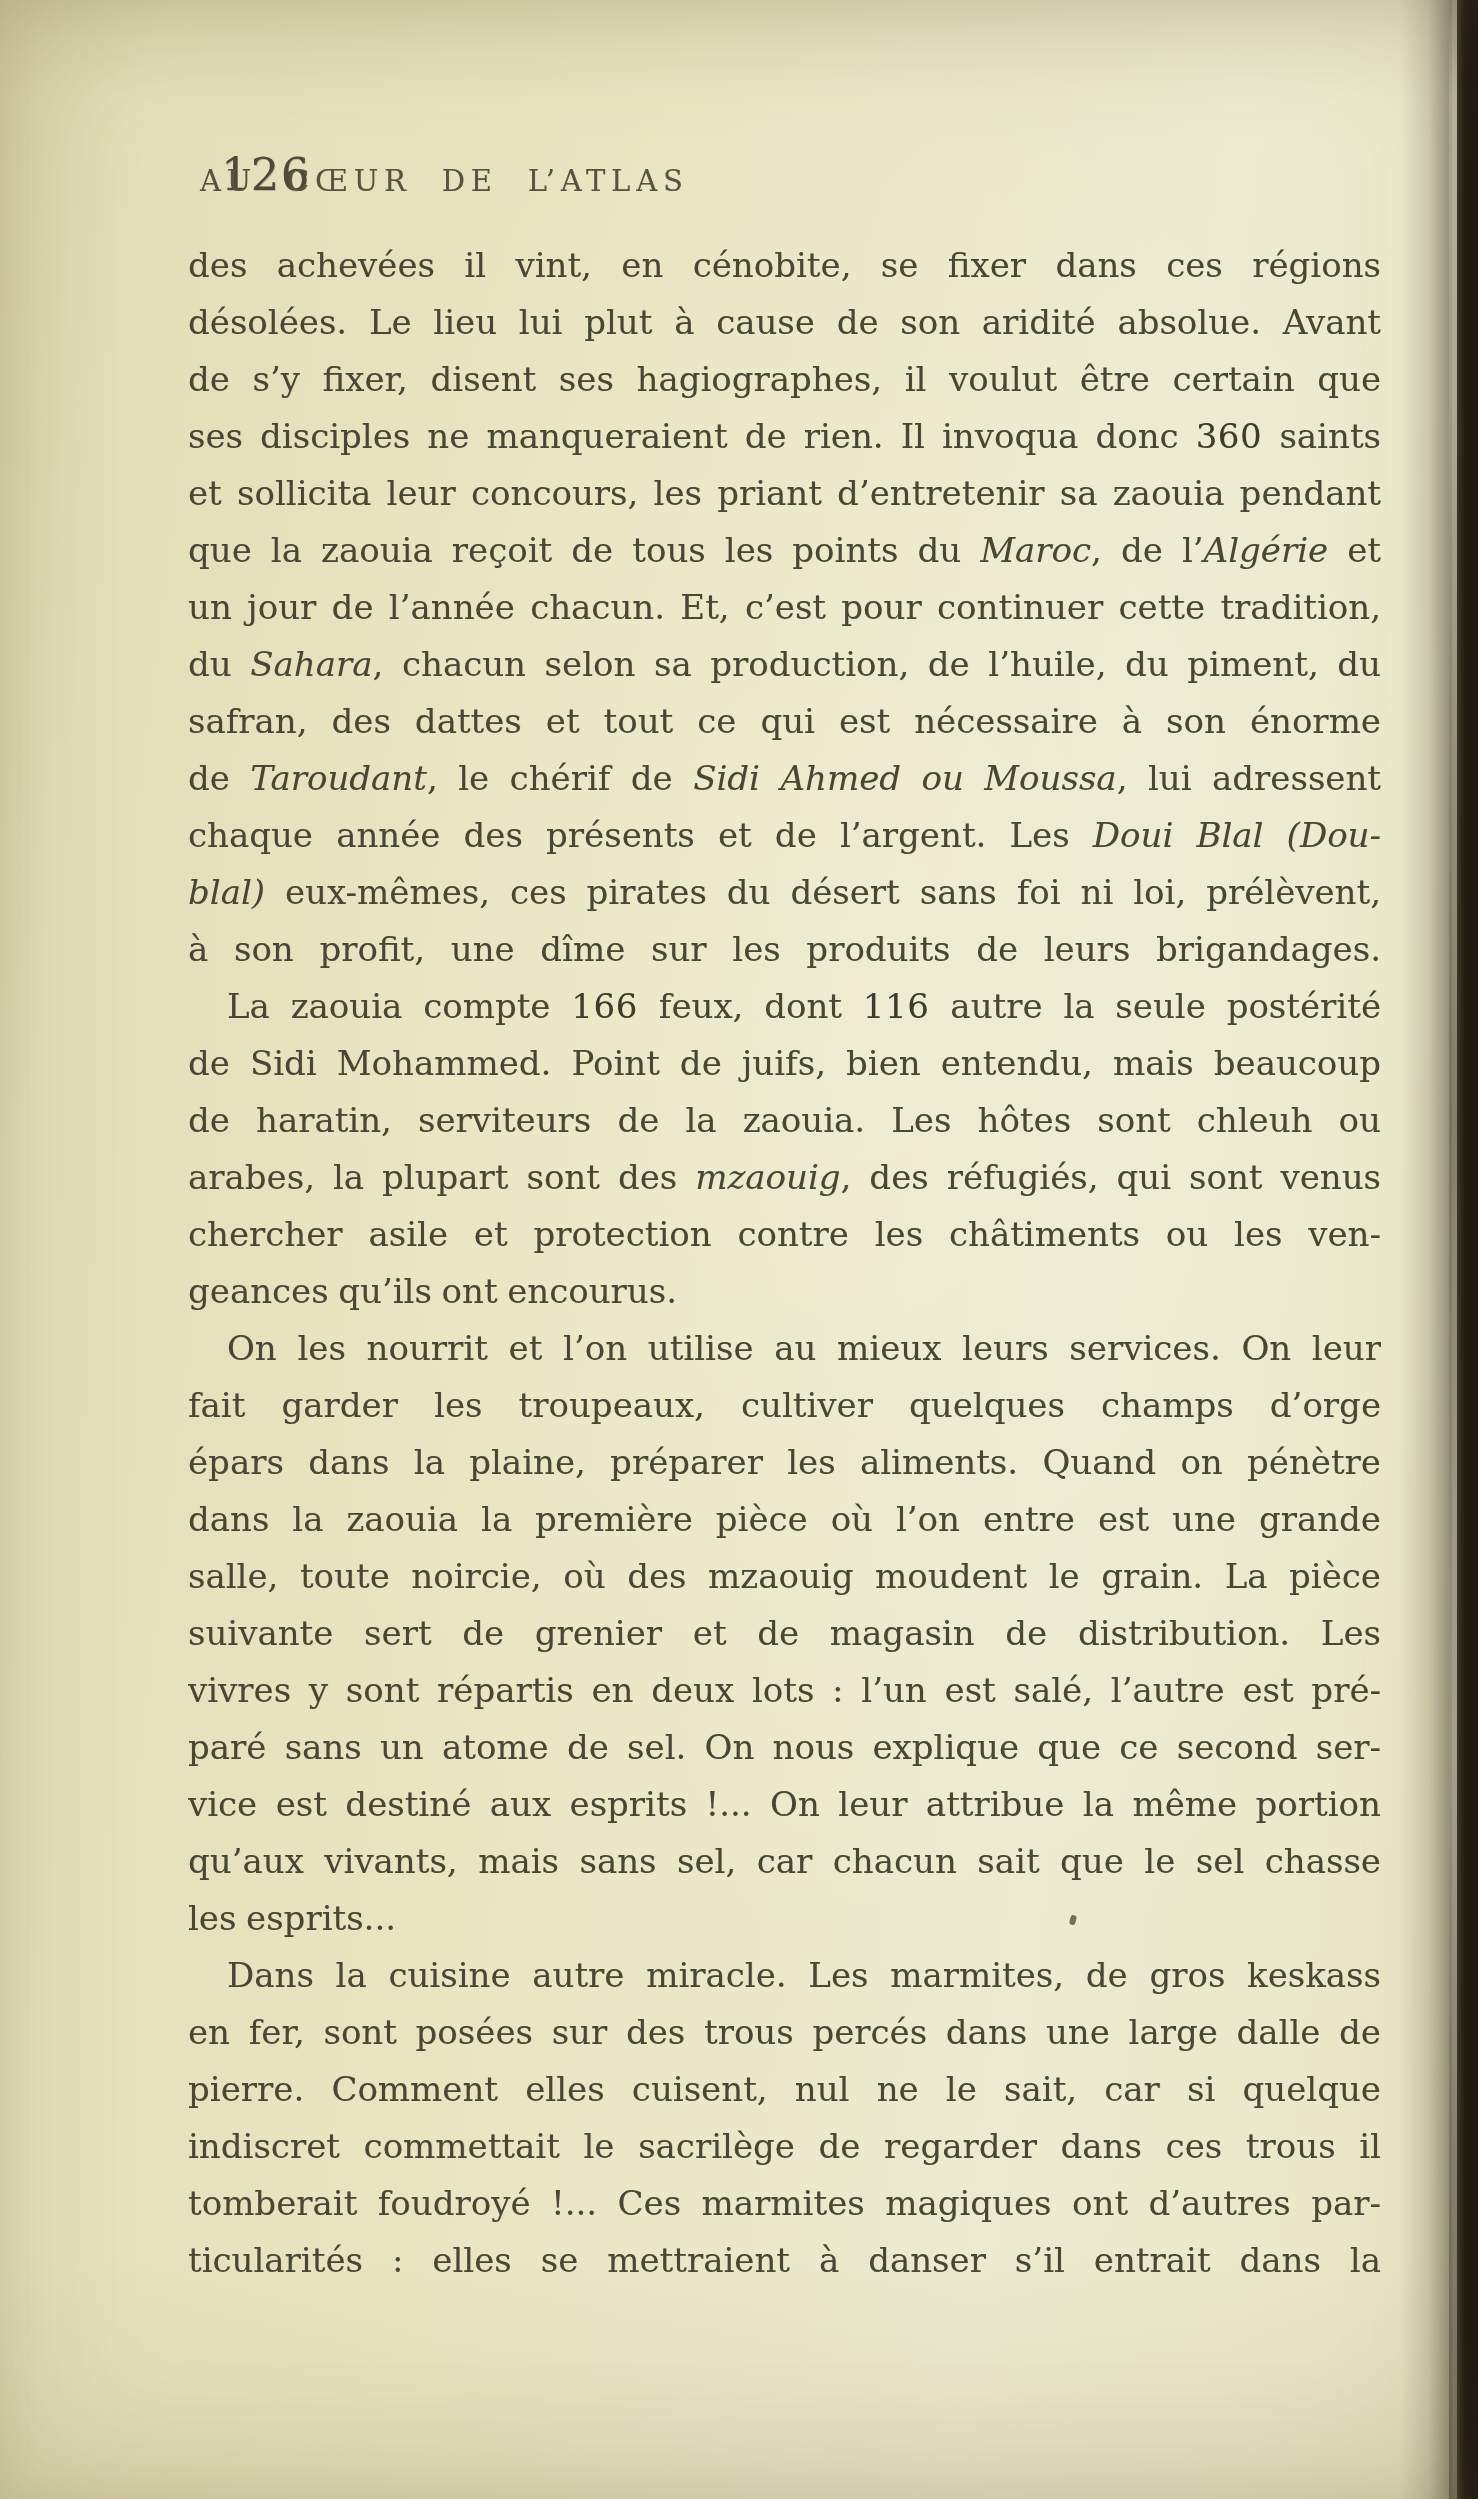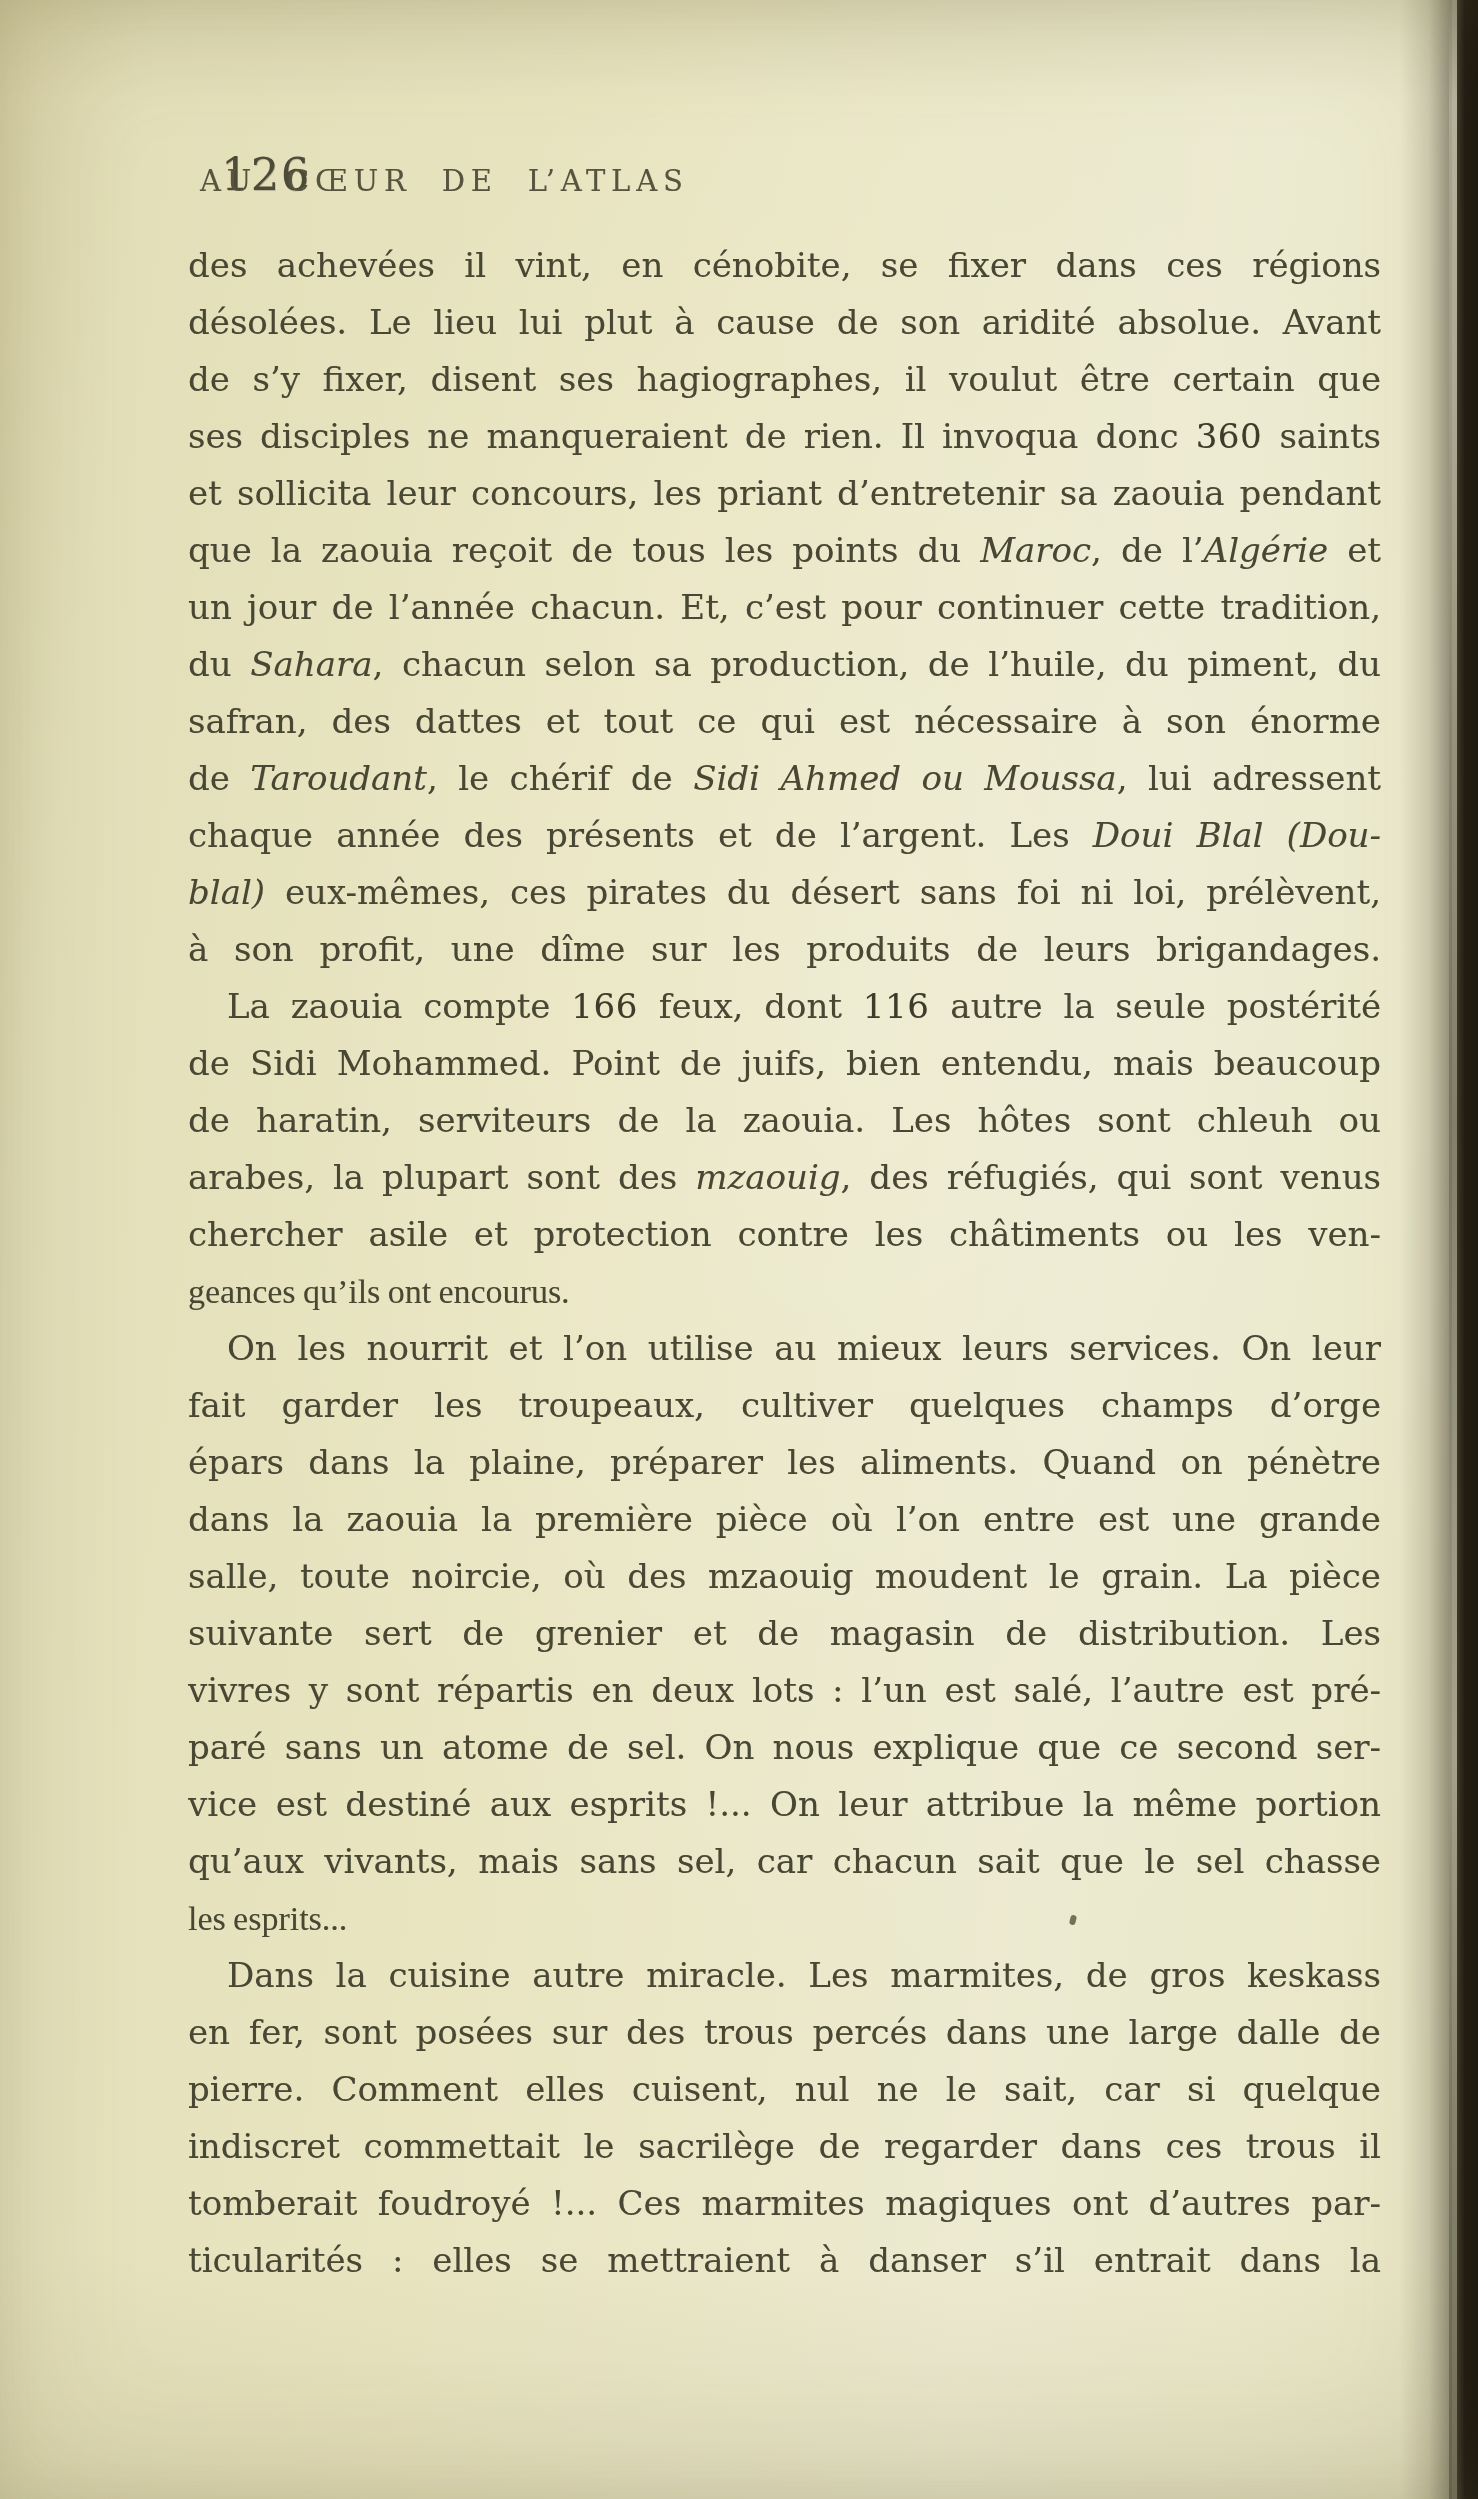--- a/index.html
+++ b/index.html
@@ -43,21 +43,21 @@
   .line {
     height: 57px; line-height: 57px;
     font-size: 34px;
     word-spacing: -1.2px;
     text-align: justify; text-align-last: justify;
     overflow: hidden;
     white-space: normal;
     color: #484734;
     text-shadow: 0.3px 0.3px 0 rgba(60,58,40,0.22);
   }
-  .line.end { text-align-last: left; font-family: Liberation Serif, serif; }
+  .line.end { text-align-last: left; }
   .line.indent { text-indent: 39px; }
   .line .italic { font-style: italic; }
   .line .bold { font-weight: normal; letter-spacing: 0.6px; color: #3d3c2b; }
   .speck {
     position: absolute; left: 1070px; top: 1915px;
     width: 5.8px; height: 10px; border-radius: 2.9px;
     background: #55523d; opacity: 0.8;
     transform: rotate(14deg);
   }
   .edge-fade {

